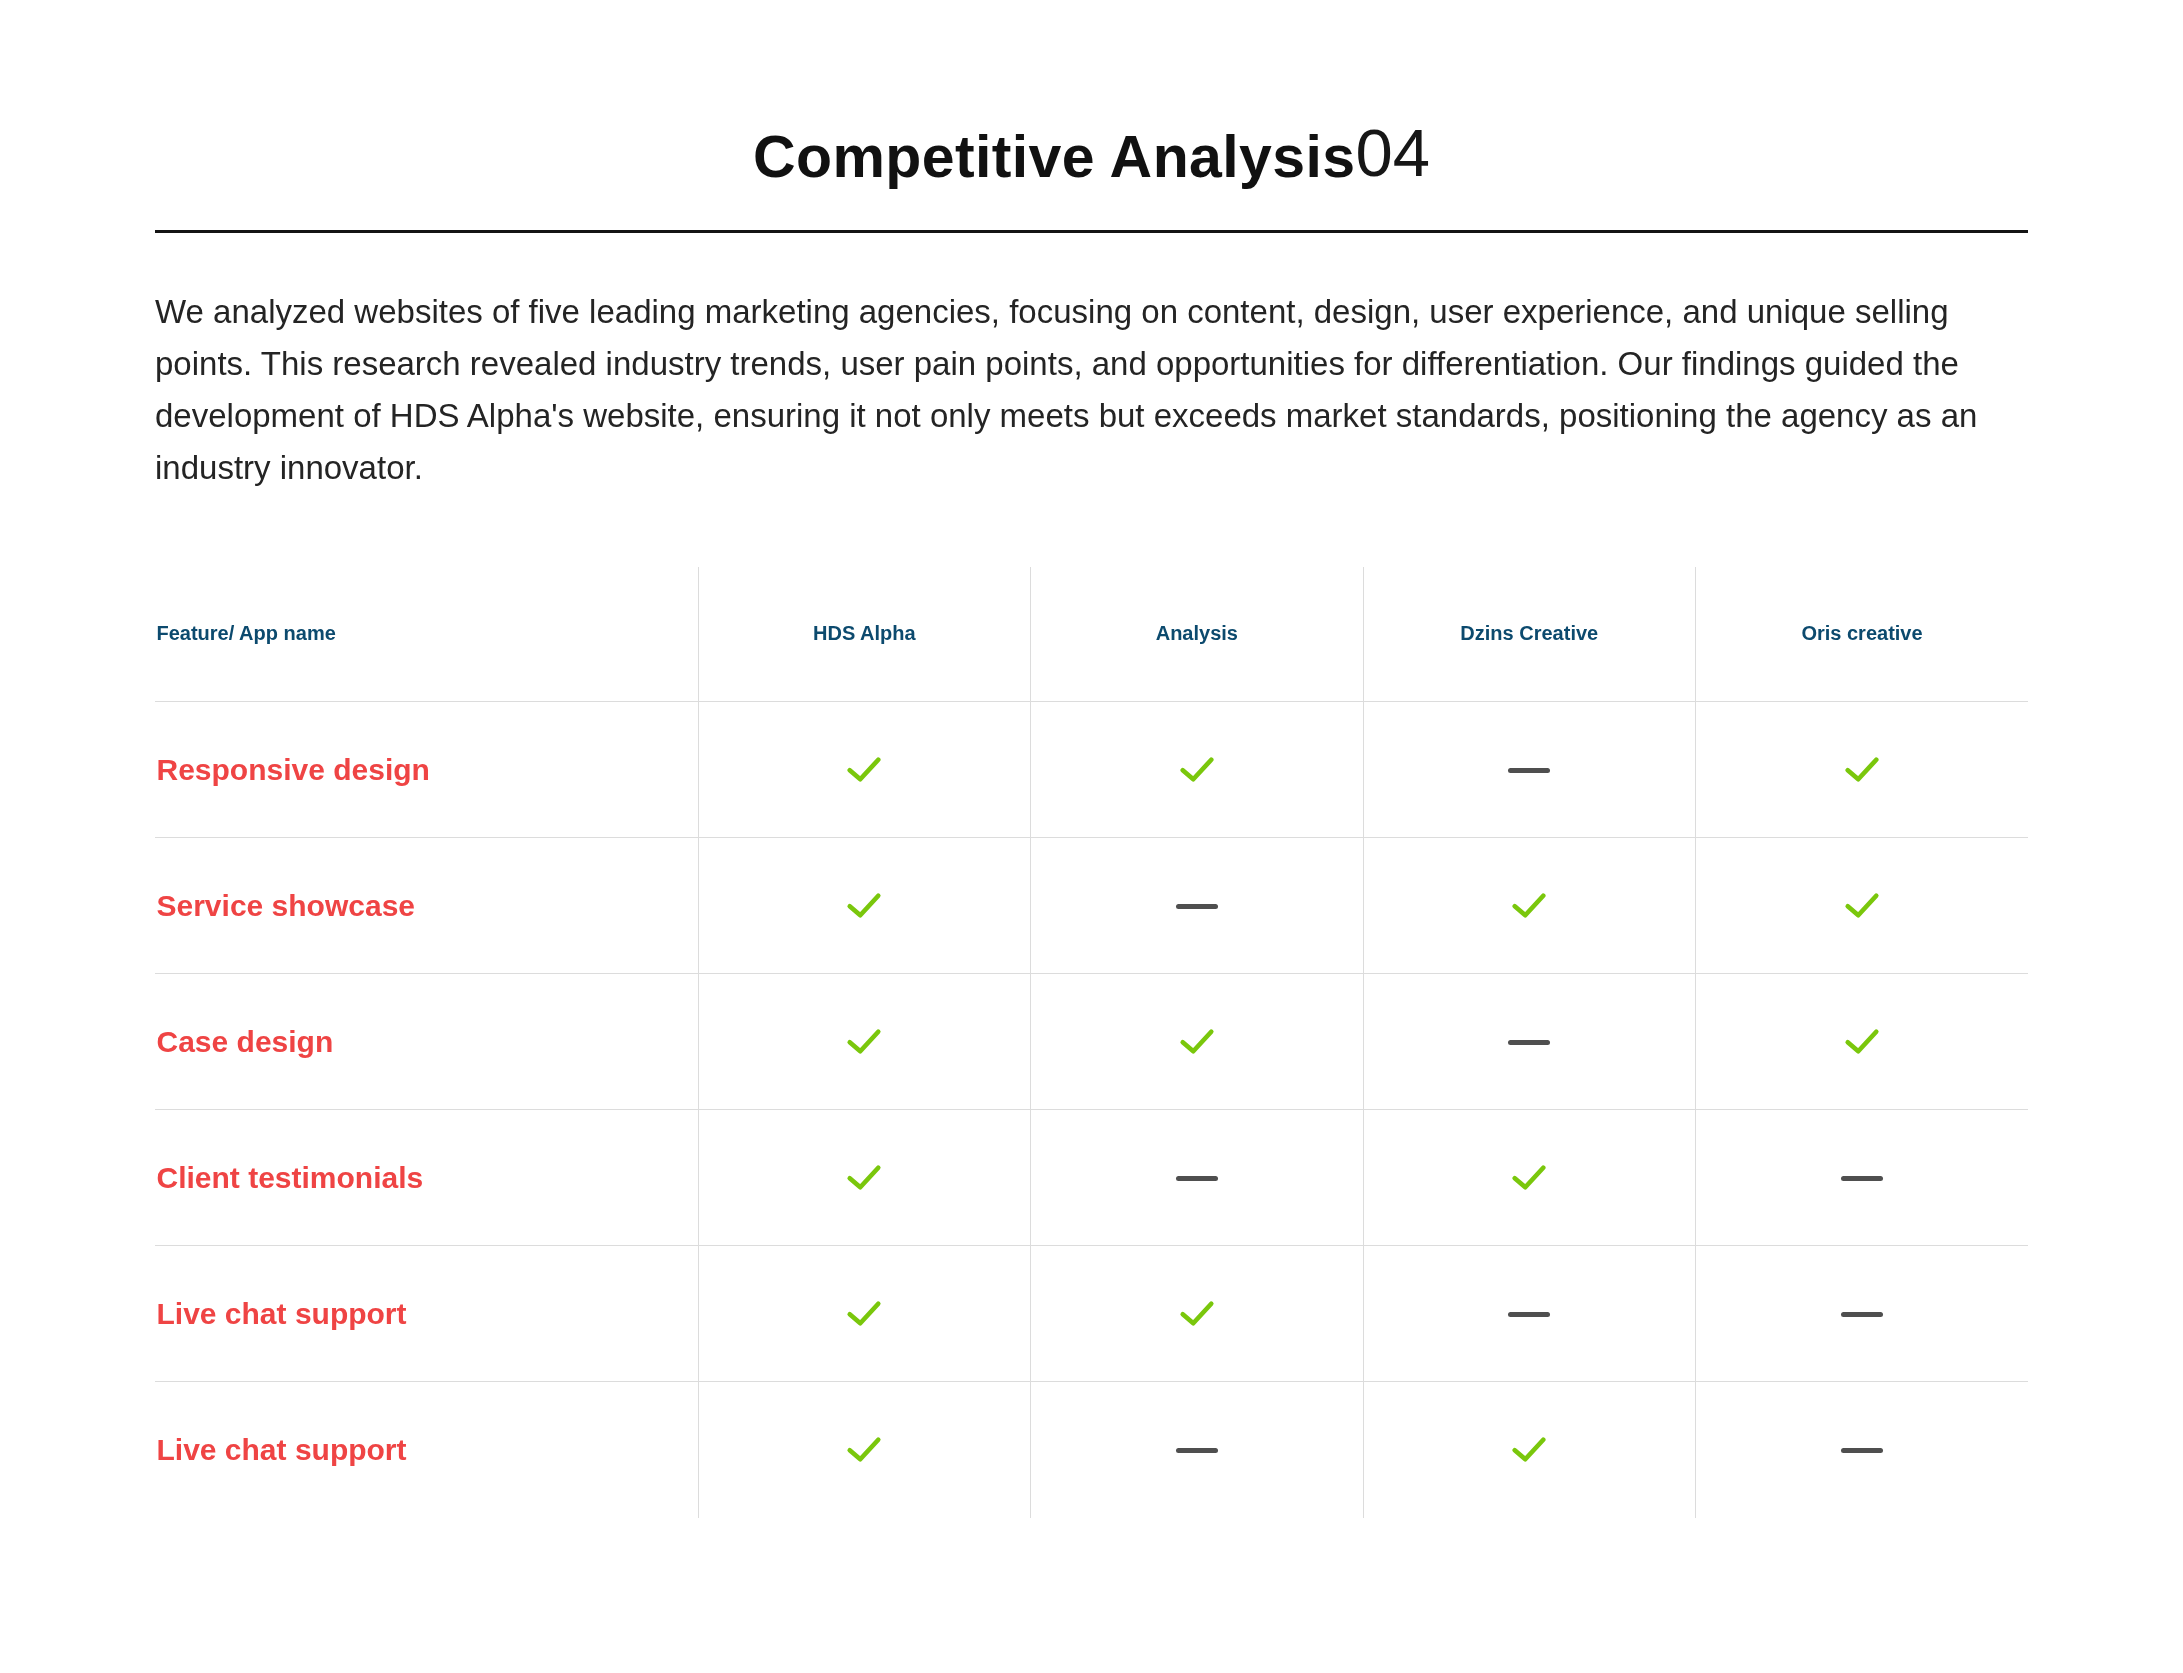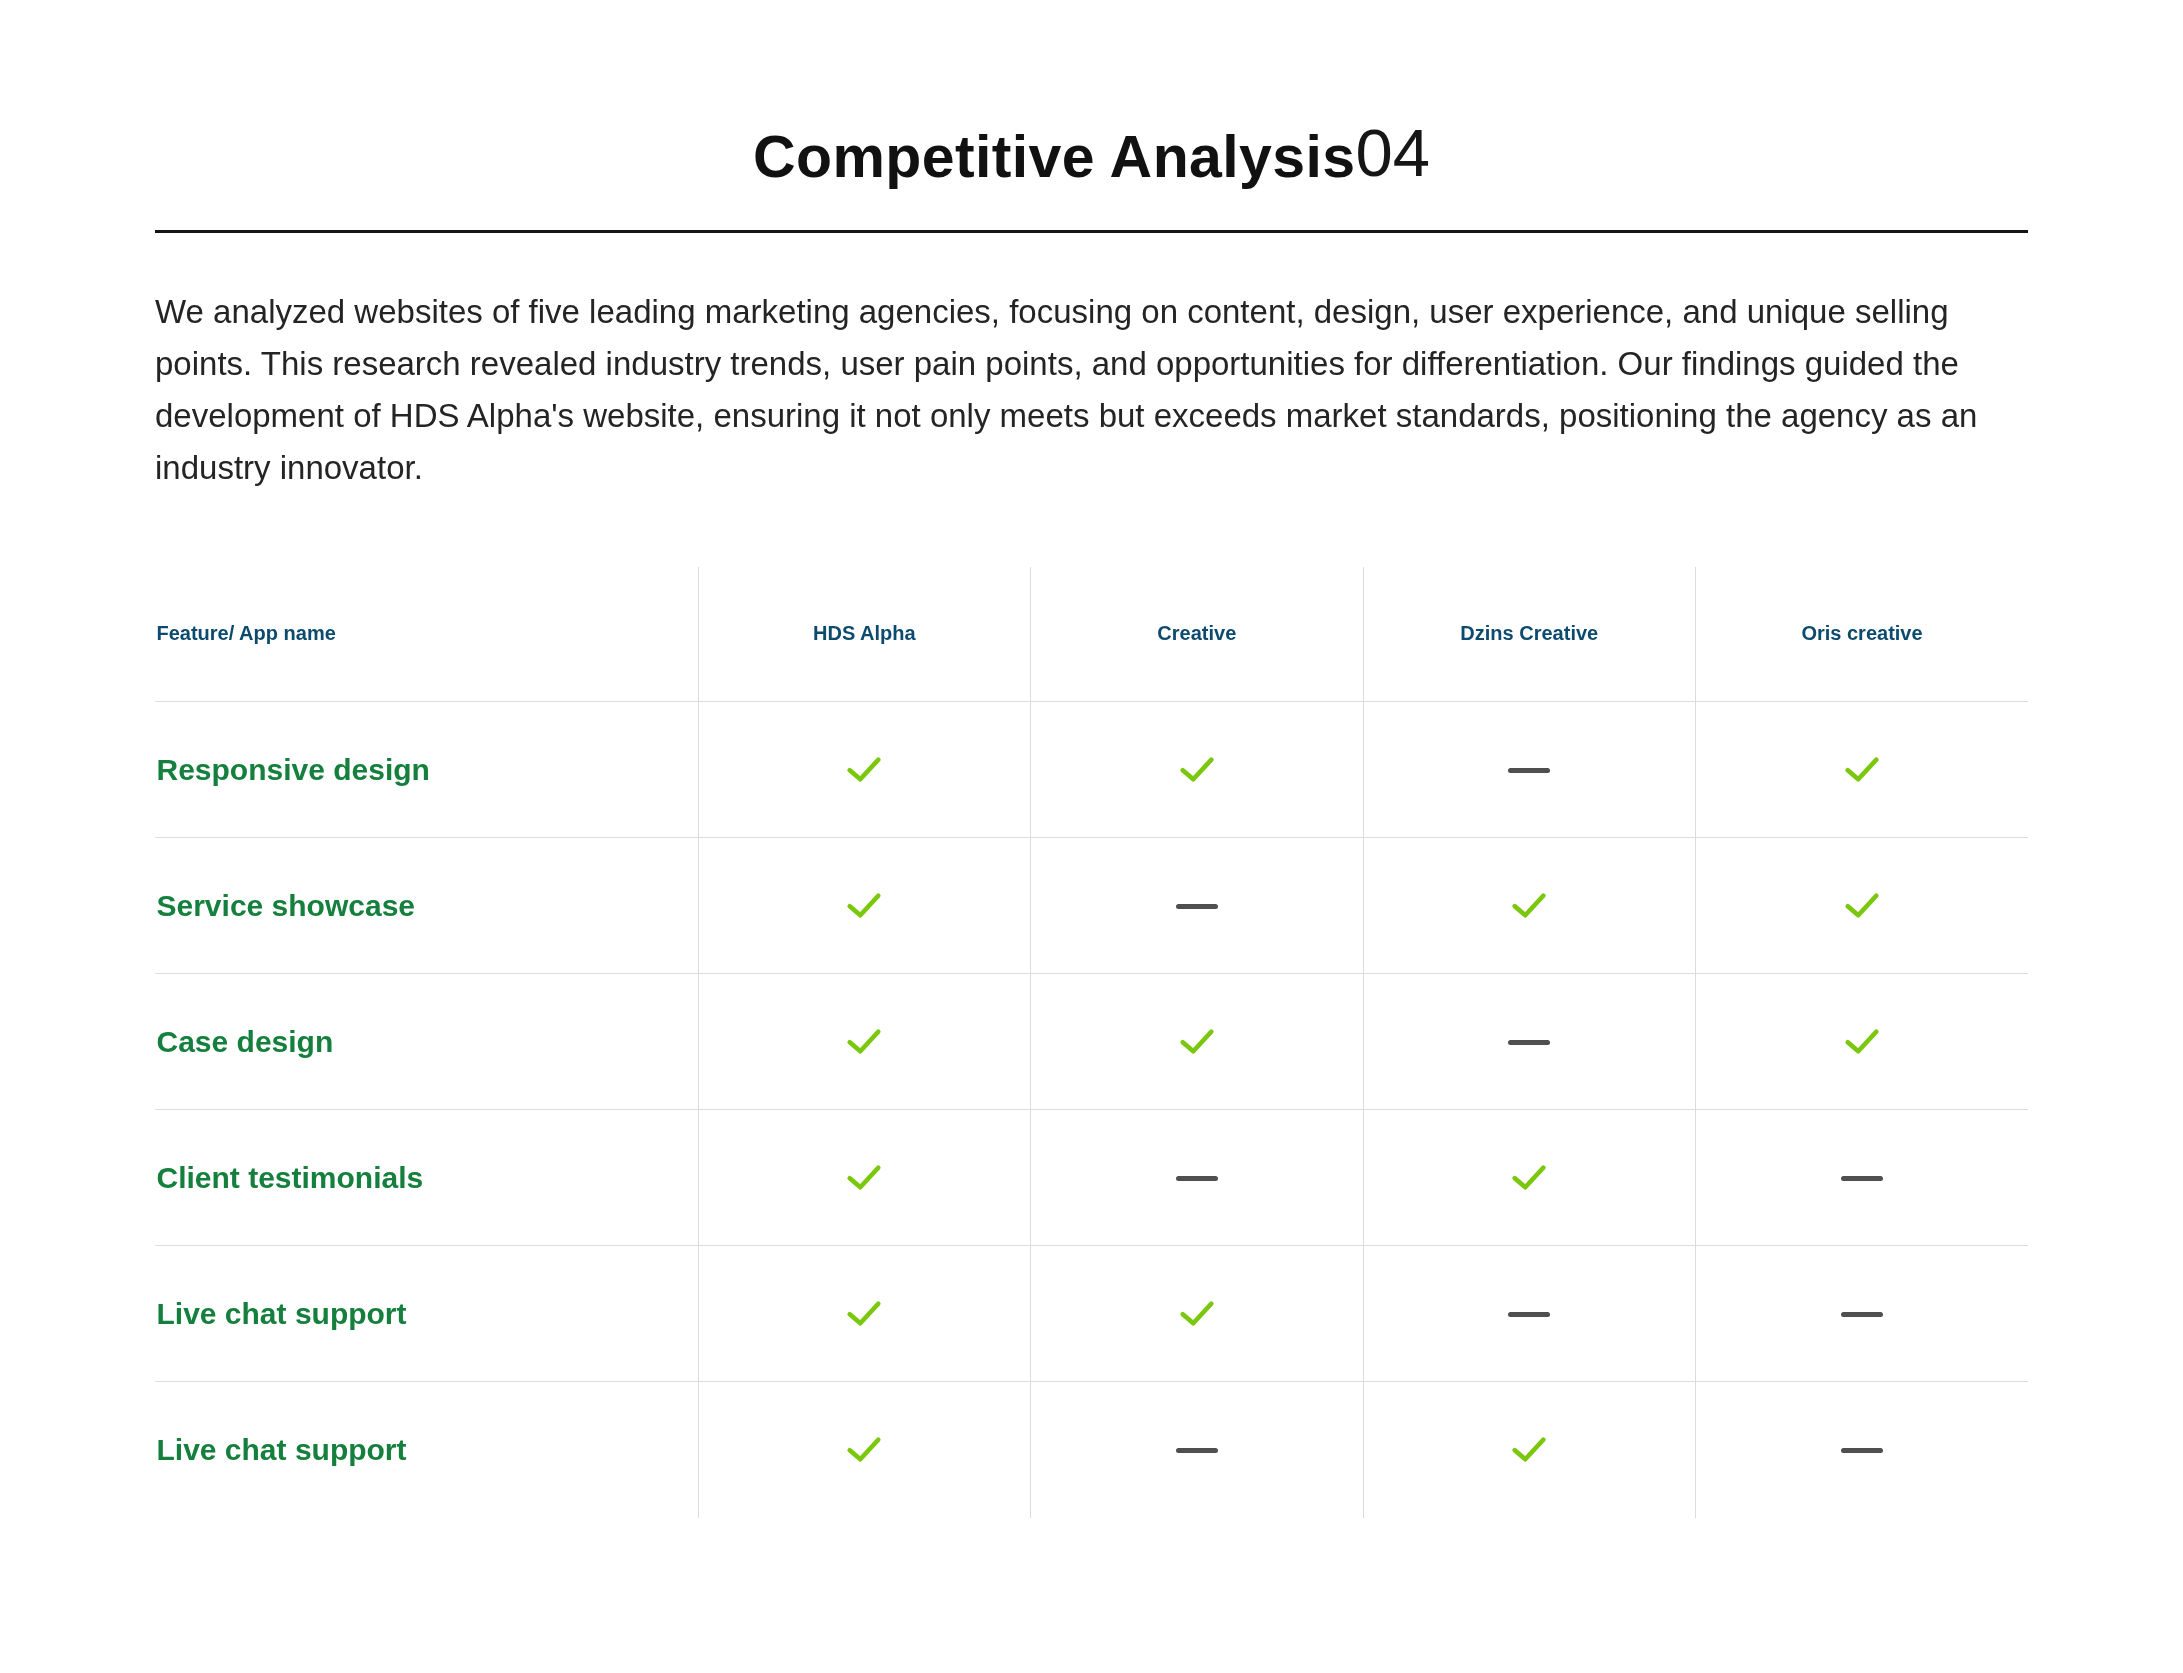--- a/index.html
+++ b/index.html
@@ -89,21 +89,21 @@
 
   
   th + th,
   td + td {
     border-left: 1.5px solid var(--line, #dcdcdc);
   }
 
   .feature-cell {
     font-size: 30px;
     font-weight: 700;
-    color: #15803d;
+    color: #ef4444;
     text-align: left;
     padding-left: 1.5px;
   }
 
   .value-cell { text-align: center; }
 
   .check svg {
     width: 36px;
     height: 29px;
     display: inline-block;
@@ -146,21 +146,21 @@
       <col class="feature-col">
       <col class="value-col">
       <col class="value-col">
       <col class="value-col">
       <col class="value-col">
     </colgroup>
     <thead>
       <tr>
         <th class="feature-header">Feature/ App name</th>
         <th>HDS Alpha</th>
-        <th>Creative</th>
+        <th>Analysis</th>
         <th>Dzins Creative</th>
         <th>Oris creative</th>
       </tr>
     </thead>
     <tbody>
         <tr>
           <td class="feature-cell">Responsive design</td>
           <td class="value-cell"><span class="check"><svg viewBox="0 0 24 18">
                 <path d="M2.5 9.5 L9.5 15.5 L21.5 2.5"></path>
               </svg></span></td>

